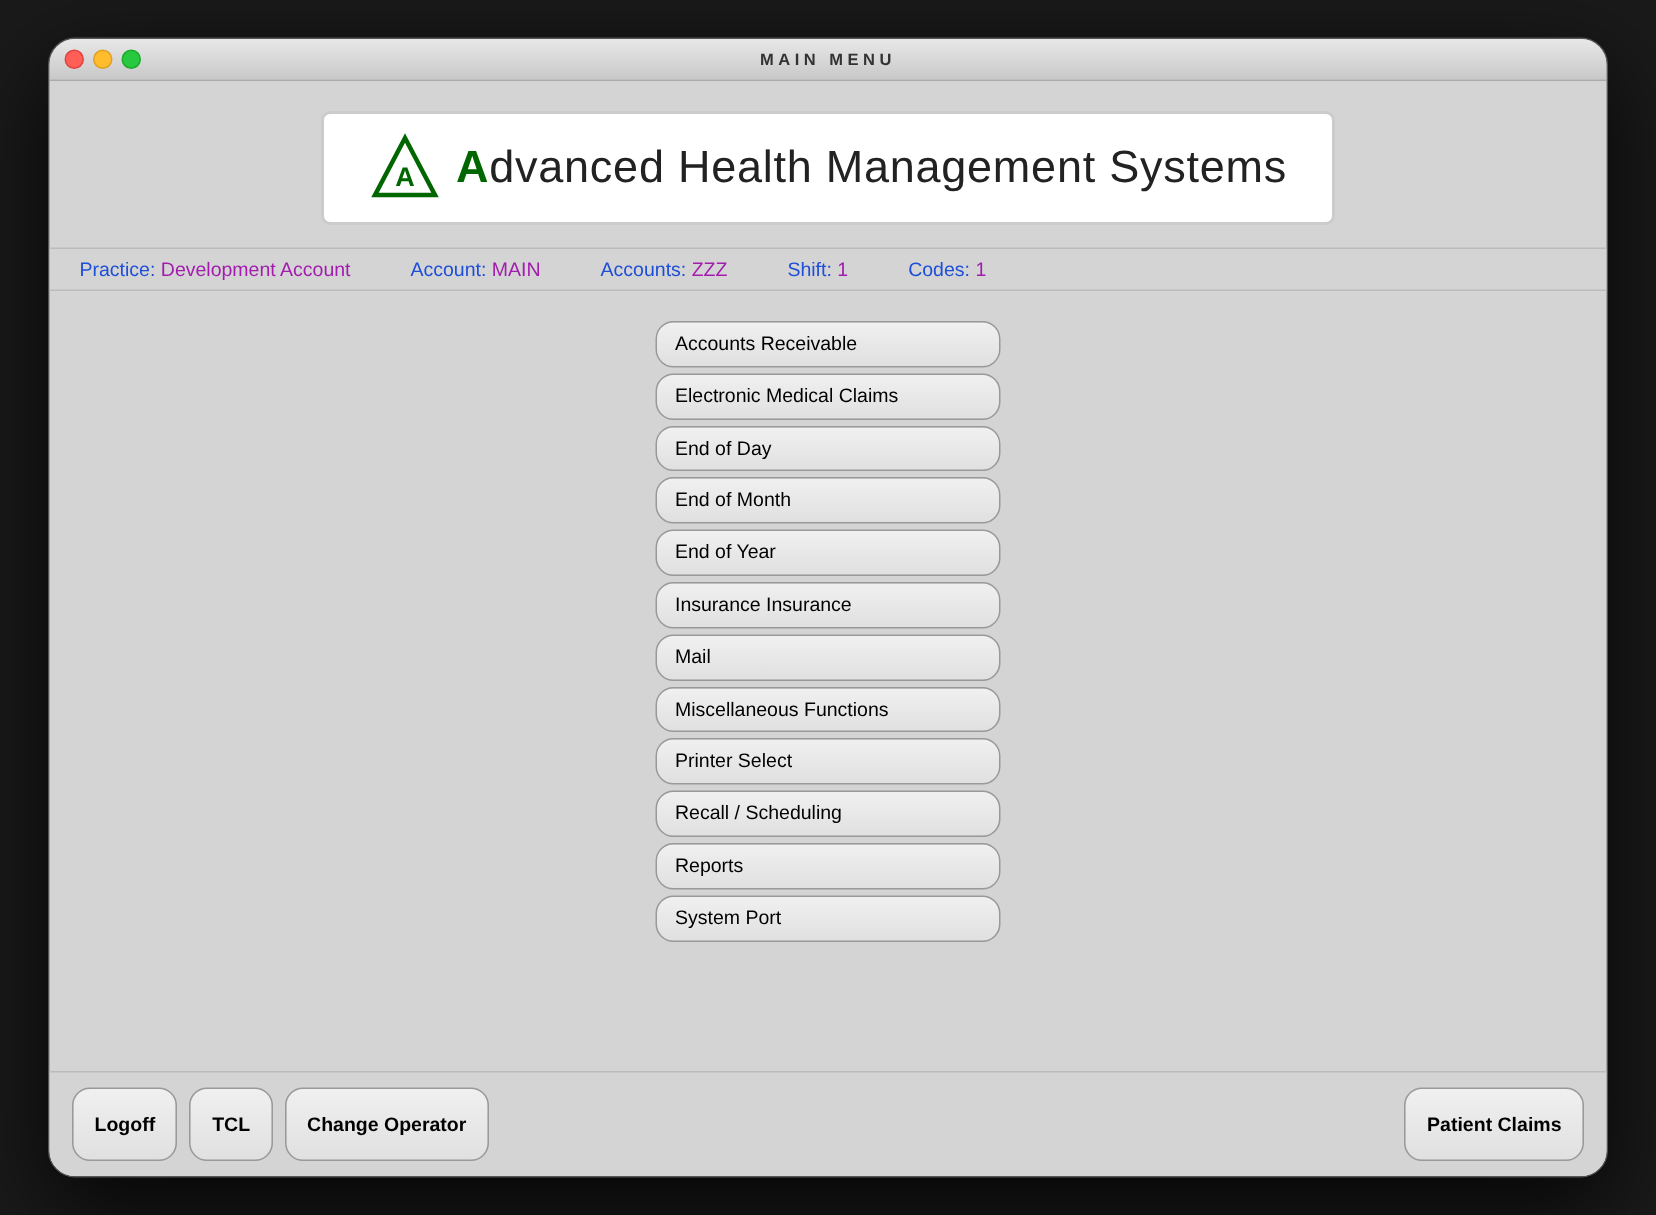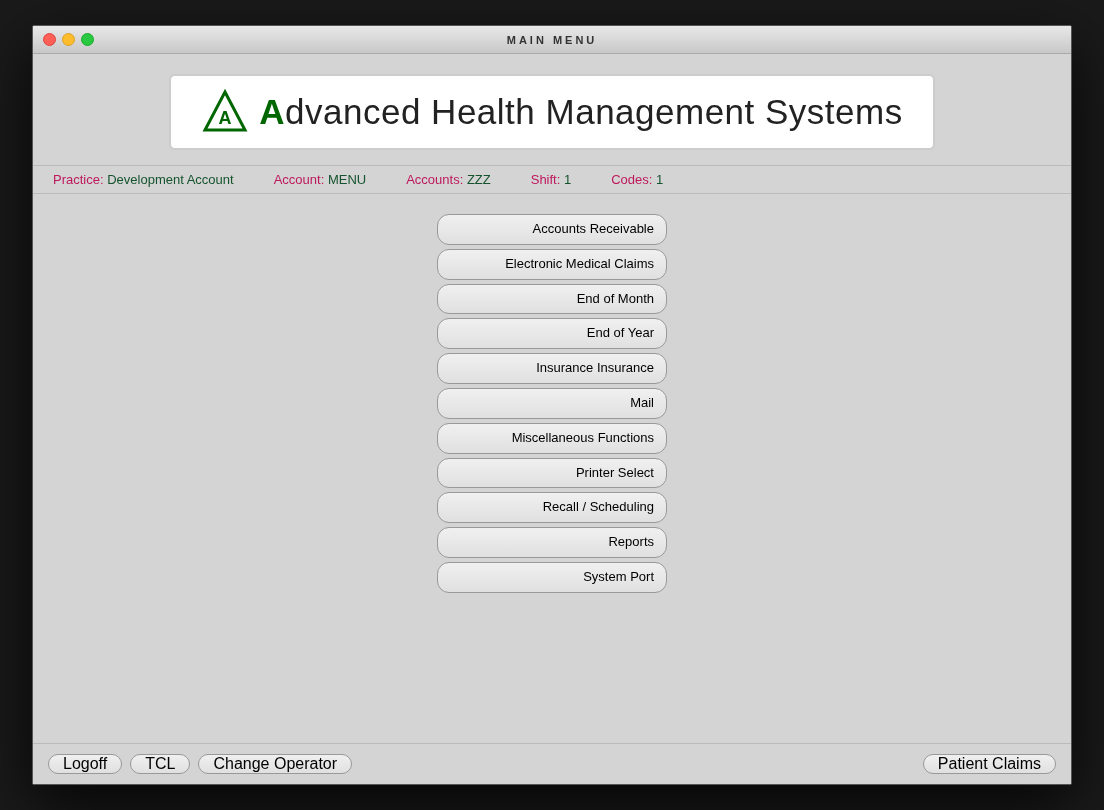--- a/index.html
+++ b/index.html
@@ -14,21 +14,21 @@
       justify-content: center;
       align-items: center;
       min-height: 100vh;
       font-family: -apple-system, 'Helvetica Neue', Arial, sans-serif;
     }
 
     .window {
       width: 1040px;
       height: 760px;
       background: #d8d8d8;
-      border-radius: 2px;
+      border-radius: 18px;
       overflow: hidden;
       display: flex;
       flex-direction: column;
       box-shadow: 0 20px 60px rgba(0,0,0,0.8);
       border: 1px solid #555;
     }
 
     .title-bar {
       background: linear-gradient(to bottom, #e8e8e8, #c8c8c8);
       height: 28px;
@@ -93,21 +93,21 @@
       justify-content: center;
     }
 
     .logo-icon {
       width: 48px;
       height: 48px;
       flex-shrink: 0;
     }
 
     .logo-text {
-      font-size: 35px;
+      font-size: 30px;
       color: #222;
       font-weight: normal;
       letter-spacing: 0.5px;
     }
 
     .logo-text span.first-char {
       color: #006600;
       font-weight: bold;
     }
 
@@ -122,26 +122,26 @@
       align-items: center;
       gap: 40px;
     }
 
     .info-bar span {
       white-space: nowrap;
     }
 
     .info-label {
       font-weight: normal;
-      color: #be185d;
+      color: #1d4ed8;
     }
 
     .info-value {
       font-weight: normal;
-      color: #14532d;
+      color: #a21caf;
     }
 
     .main-content {
       flex: 1;
       display: flex;
       flex-direction: column;
       align-items: center;
       padding: 20px;
       overflow-y: auto;
     }
@@ -154,21 +154,21 @@
     }
 
     .menu-button {
       background: linear-gradient(to bottom, #f0f0f0, #e0e0e0);
       border: 1px solid #999;
       border-radius: 12px;
       padding: 4px 12px;
       font-size: 13px;
       color: #000;
       cursor: pointer;
-      text-align: right;
+      text-align: left;
       width: 100%;
       transition: background 0.1s;
       line-height: 1.6;
     }
 
     .bottom-bar {
       background: #d4d4d4;
       border-top: 1px solid #bbb;
       padding: 10px 15px;
       display: flex;
@@ -179,24 +179,25 @@
 
     .bottom-left {
       display: flex;
       gap: 8px;
     }
 
     .bottom-button {
       background: linear-gradient(to bottom, #f0f0f0, #e0e0e0);
       border: 1px solid #999;
       border-radius: 12px;
-      padding: 0 14px;
-      font-size: 16px;
+      padding: 16px 14px;
+      font-size: 13px;
       color: #000;
       cursor: pointer;
+      font-weight: bold;
     }
   </style>
 </head>
 <body>
 
 <div class="window">
 
   <div class="title-bar">
     <div class="traffic-lights">
       <div class="traffic-light close"></div>
@@ -219,37 +220,38 @@
           <span class="first-char">A</span><span>dvanced Health Management Systems</span>
         </span>
       </div>
     </div>
 
     <div class="info-bar">
       <span>
         <span class="info-label">Practice:</span>&nbsp;<span class="info-value">Development Account</span>
       </span>
       <span>
-        <span class="info-label">Account:</span>&nbsp;<span class="info-value">MENU</span>
+        <span class="info-label">Account:</span>&nbsp;<span class="info-value">MAIN</span>
       </span>
       <span>
         <span class="info-label">Accounts:</span>&nbsp;<span class="info-value">ZZZ</span>
       </span>
       <span>
         <span class="info-label">Shift:</span>&nbsp;<span class="info-value">1</span>
       </span>
       <span>
         <span class="info-label">Codes:</span>&nbsp;<span class="info-value">1</span>
       </span>
     </div>
 
     <div class="main-content">
       <div class="menu-list" id="menu-list">
       <button class="menu-button">Accounts Receivable</button>
           <button class="menu-button">Electronic Medical Claims</button>
+          <button class="menu-button">End of Day</button>
           <button class="menu-button">End of Month</button>
           <button class="menu-button">End of Year</button>
           <button class="menu-button">Insurance Insurance</button>
           <button class="menu-button">Mail</button>
           <button class="menu-button">Miscellaneous Functions</button>
           <button class="menu-button">Printer Select</button>
           <button class="menu-button">Recall / Scheduling</button>
           <button class="menu-button">Reports</button>
           <button class="menu-button">System Port</button>
         </div>

